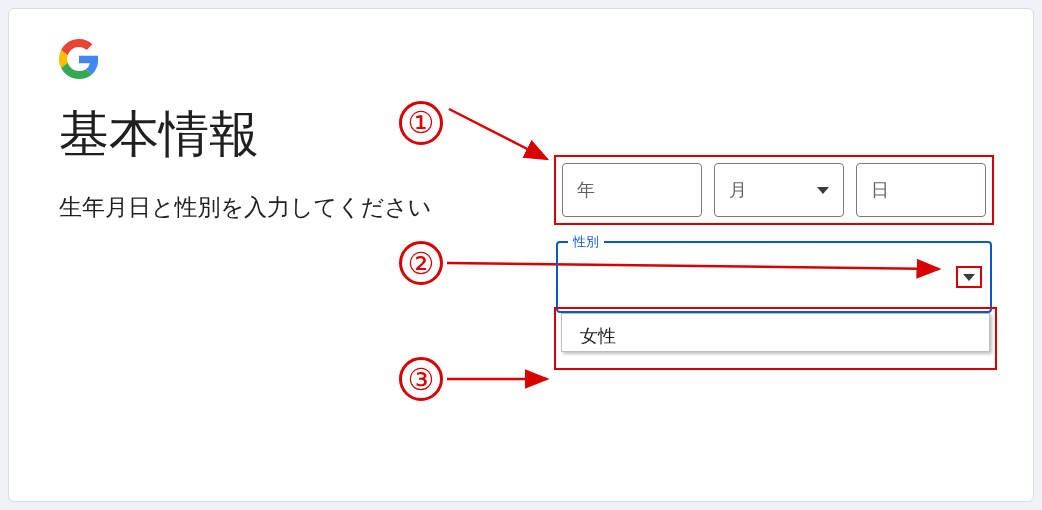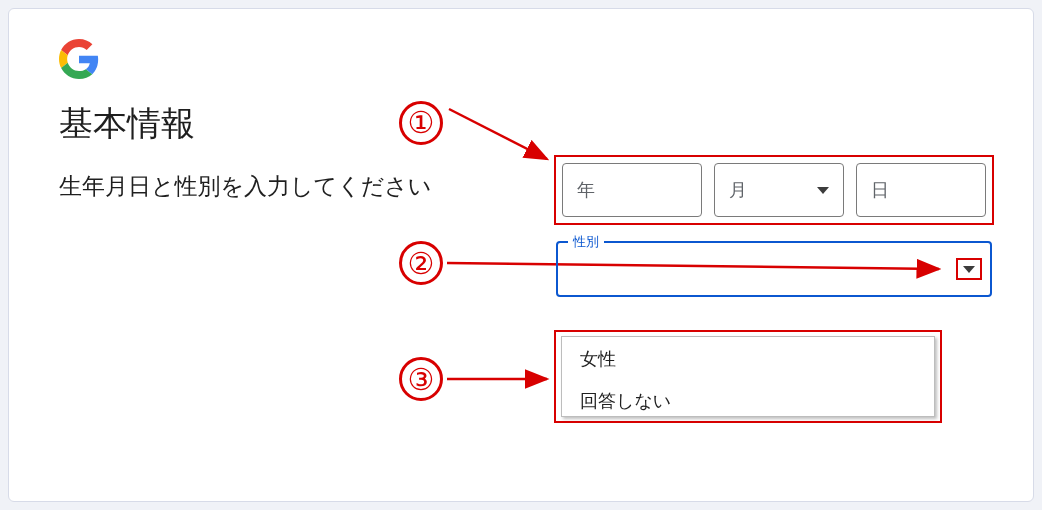--- a/index.html
+++ b/index.html
@@ -16,21 +16,21 @@
       border-radius: 6px;
       width: 100%;
       height: 100%;
       position: relative;
       padding: 30px 50px;
     }
     .logo {
       margin-bottom: 18px;
     }
     .heading {
-      font-size: 34px;
+      font-size: 50px;
       font-weight: 400;
       color: #1f1f1f;
       margin-bottom: 24px;
     }
     .subtext {
       font-size: 23px;
       color: #1f1f1f;
     }
     
     .dob-wrap {
@@ -66,21 +66,21 @@
     
     .gender-wrap {
       position: absolute;
       top: 232px;
       left: 547px;
       width: 436px;
     }
     .gender-select {
       border: 2px solid #0b57d0;
       border-radius: 4px;
-      height: 56px;
+      height: 72px;
       position: relative;
       display: flex;
       align-items: center;
       justify-content: flex-end;
       padding-right: 8px;
       text-align: right;
     }
     .gender-legend {
       position: absolute;
       top: -10px;
@@ -93,24 +93,23 @@
     .tri-framed {
       border: 2px solid #d80000;
       padding: 6px 5px 5px 5px;
       display: inline-flex;
     }
     
     .dropdown-wrap {
       position: absolute;
       top: 298px;
       left: 545px;
-      width: 388px;
+      width: 443px;
       border: 2px solid #d80000;
-      padding: 4px 5px 4px 5px;
-      margin-top: 23px;
+      padding: 4px 5px 16px 5px;
     }
     .dropdown {
       background: #fff;
       border: 1px solid #bdbdbd;
       box-shadow: 2px 2px 3px rgba(0,0,0,.25);
     }
     .opt {
       padding: 10px 18px 8px 18px;
       font-size: 18px;
       color: #1f1f1f;
@@ -209,17 +208,16 @@
             <path d="M0,0 L10,4 L0,8 z" fill="#d80000"></path>
           </marker>
         </defs>
       <line x1="4" y1="22" x2="104" y2="22" stroke="#d80000" stroke-width="2.5" marker-end="url(#ah3)"></line>
     </svg>
   </div>
 
   <div class="dropdown-wrap">
     <div class="dropdown">
       <div class="opt">女性</div>
-      <div class="opt">回答しない</div>
     </div>
   </div>
 
 </div>
 
 </body></html>

